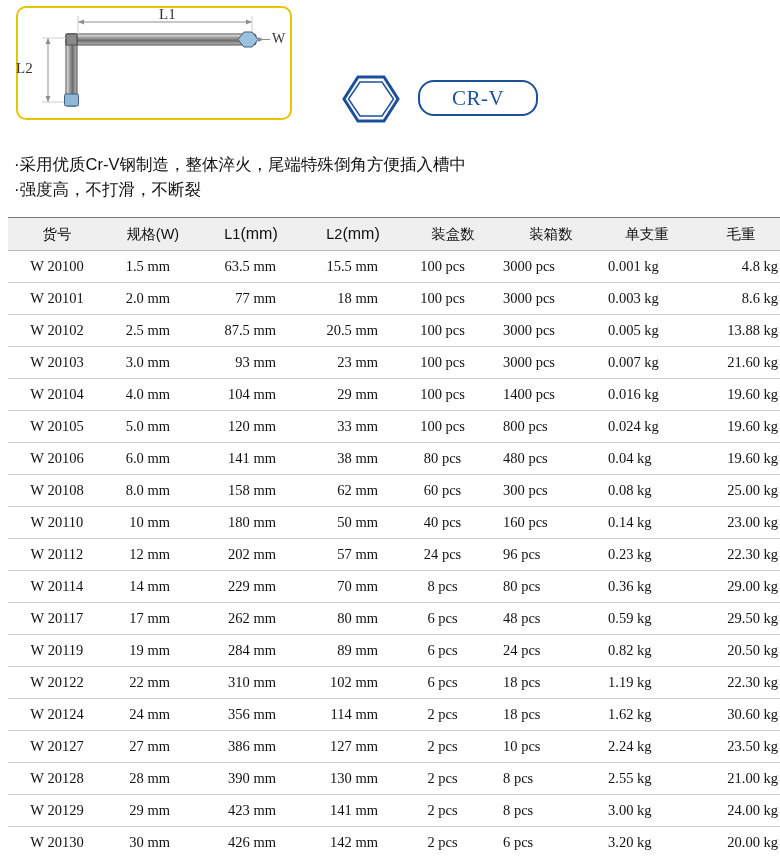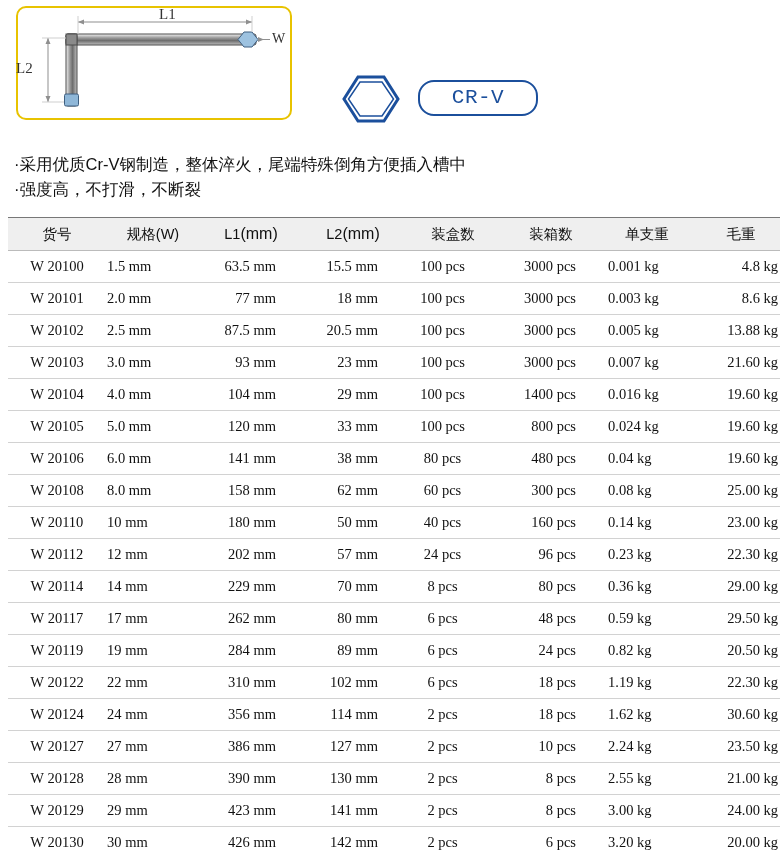--- a/index.html
+++ b/index.html
@@ -56,21 +56,21 @@
     left: 418px;
     top: 80px;
     width: 116px;
     height: 32px;
     border: 2px solid #1b4f9c;
     border-radius: 16px;
     color: #1b4f9c;
     font-size: 21px;
     line-height: 32px;
     text-align: center;
-    font-family: Liberation Mono, monospace;
+    font-family: Liberation Serif, serif;
     letter-spacing: 0.5px;
   }
 
   
   .bullets {
     margin-top: 24px;
     padding-left: 14px;
   }
   .bullet {
     font-size: 16.5px;
@@ -108,23 +108,23 @@
     color: #111111;
     border-bottom: 1px solid #d2d2d2;
     font-family: "Liberation Serif", serif;
     white-space: nowrap;
   }
   table.spec tbody tr:last-child td {
     border-bottom: 1.5px solid #777;
   }
   .c-code   { text-align: center; }
   .c-num    { text-align: right; padding-right: 26px; }
-  .c-num2   { text-align: left; padding-right: 30px; }
+  .c-num2   { text-align: right; padding-right: 30px; }
   .c-box    { text-align: center; padding-right: 22px; }
-  .c-ctn    { text-align: right; padding-right: 24px; }
+  .c-ctn    { text-align: left; padding-right: 24px; }
   .c-wt     { text-align: left;  padding-left: 8px; }
   .c-gw     { text-align: right; padding-right: 10px; }
 
   th.h-code { width: 96px; }
   th.h-spec { width: 92px; }
   th.h-l1   { width: 100px; }
   th.h-l2   { width: 100px; }
   th.h-box  { width: 96px; }
   th.h-ctn  { width: 96px; }
   th.h-wt   { width: 92px; }

